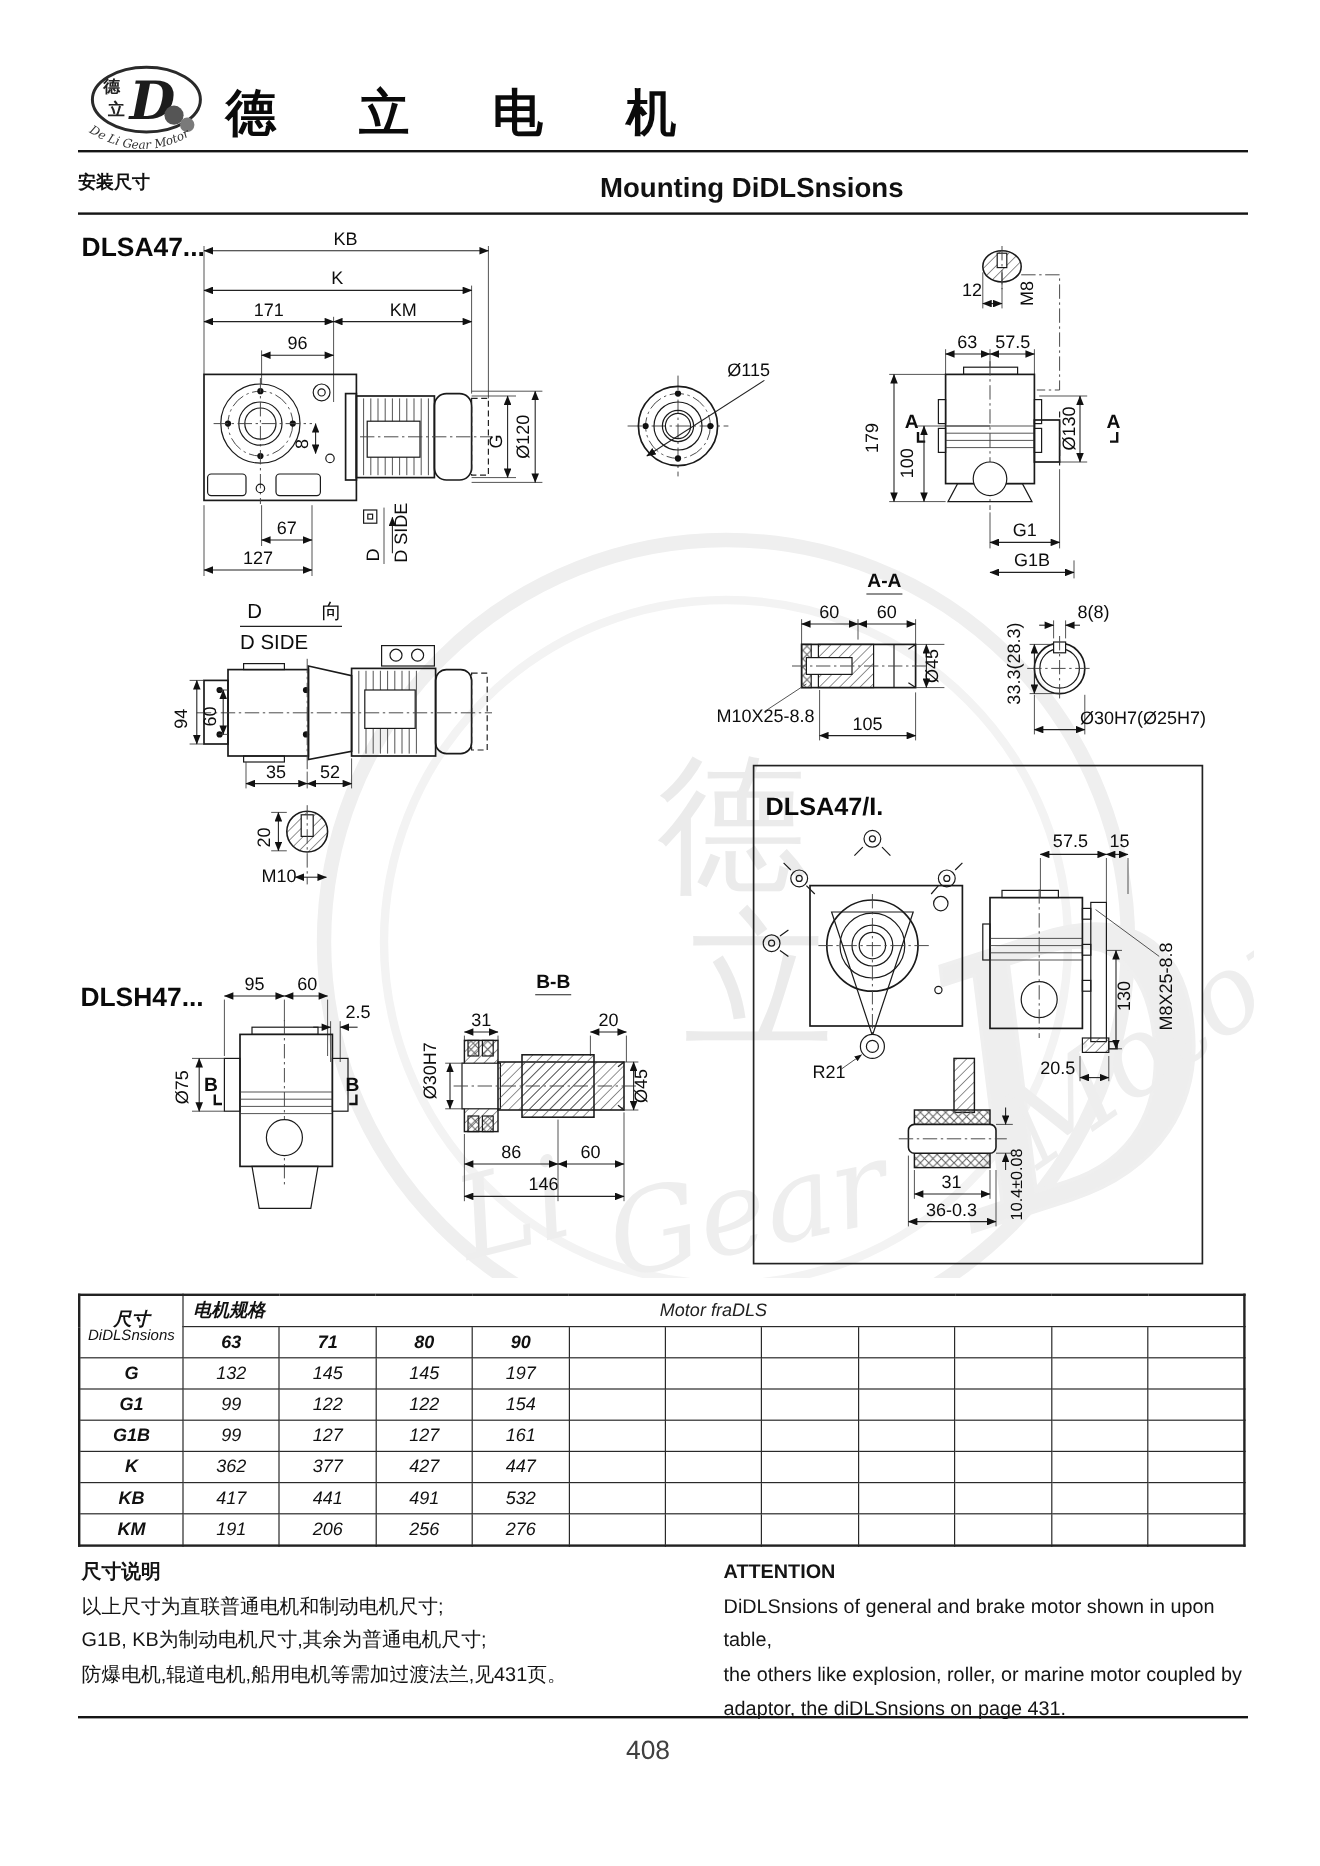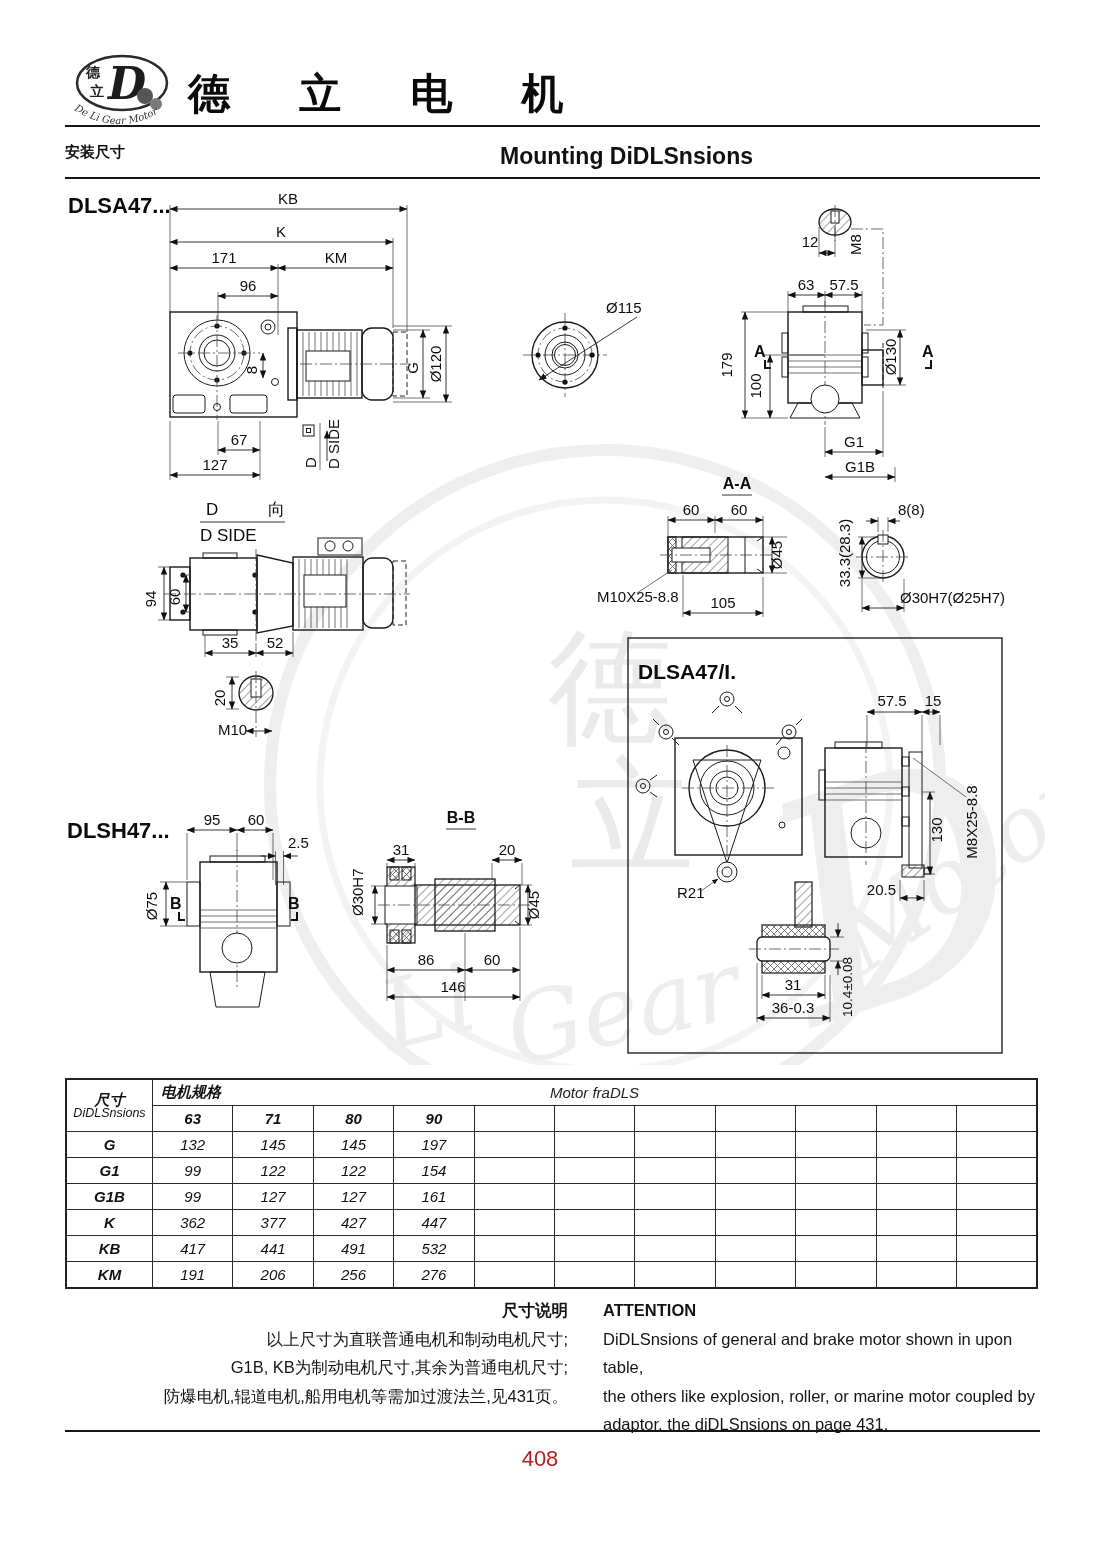--- a/index.html
+++ b/index.html
@@ -22,21 +22,21 @@
   .grouphead{position:relative;font-weight:normal;height:24px;}
   .grouphead .cnlab{position:absolute;left:8px;top:3px;font-weight:bold;font-size:15px;}
   .grouphead .enlab{display:inline-block;font-size:15px;color:#222;}
   .colhead{font-weight:bold;}
   .rowlab{font-weight:bold;}
   
   .notes{font-size:16.5px;line-height:28.5px;color:#141414;}
   .notes .nt{font-weight:bold;}
   .notes-en{font-size:16.5px;line-height:28.5px;color:#141414;}
   .notes-en .nt{font-weight:bold;}
-  .pageno{font-size:22px;color:#b91c1c;}
+  .pageno{font-size:22px;color:#404040;}
   
   .ol{fill:none;stroke:#1a1a1a;stroke-width:1.4;}
   .ol2{fill:none;stroke:#1a1a1a;stroke-width:1;}
   .fw{fill:#fff;stroke:#1a1a1a;stroke-width:1.3;}
   .fw2{fill:#fff;stroke:#1a1a1a;stroke-width:1;}
   .dim{stroke:#222;stroke-width:.9;fill:none;}
   .ext{stroke:#333;stroke-width:.7;fill:none;}
   .cl{stroke:#444;stroke-width:.8;fill:none;stroke-dasharray:12 3 2 3;}
   .dash{stroke:#222;stroke-width:1;fill:none;stroke-dasharray:5 3;}
   .dot{fill:#111;stroke:none;}
@@ -567,21 +567,21 @@
           <td></td>
           <td></td>
           <td></td>
           <td></td>
           <td></td>
   </tr>
 </tbody>
     </table>
 </div>
 
-<div class="abs notes" style="left:68px;top:1296px;width:500px;text-align:right;">
+<div class="abs notes" style="left:68px;top:1296px;width:500px;">
   <div class="nt">尺寸说明</div>
   <div>以上尺寸为直联普通电机和制动电机尺寸;</div>
   <div>G1B, KB为制动电机尺寸,其余为普通电机尺寸;</div>
   <div>防爆电机,辊道电机,船用电机等需加过渡法兰,见431页。</div>
 </div>
 <div class="abs notes-en" style="left:603px;top:1296px;width:440px;">
   <div class="nt">ATTENTION</div>
   <div>DiDLSnsions of general and brake motor shown in upon table,</div>
   <div>the others like explosion, roller, or marine motor coupled by</div>
   <div>adaptor, the diDLSnsions on page 431.</div>

